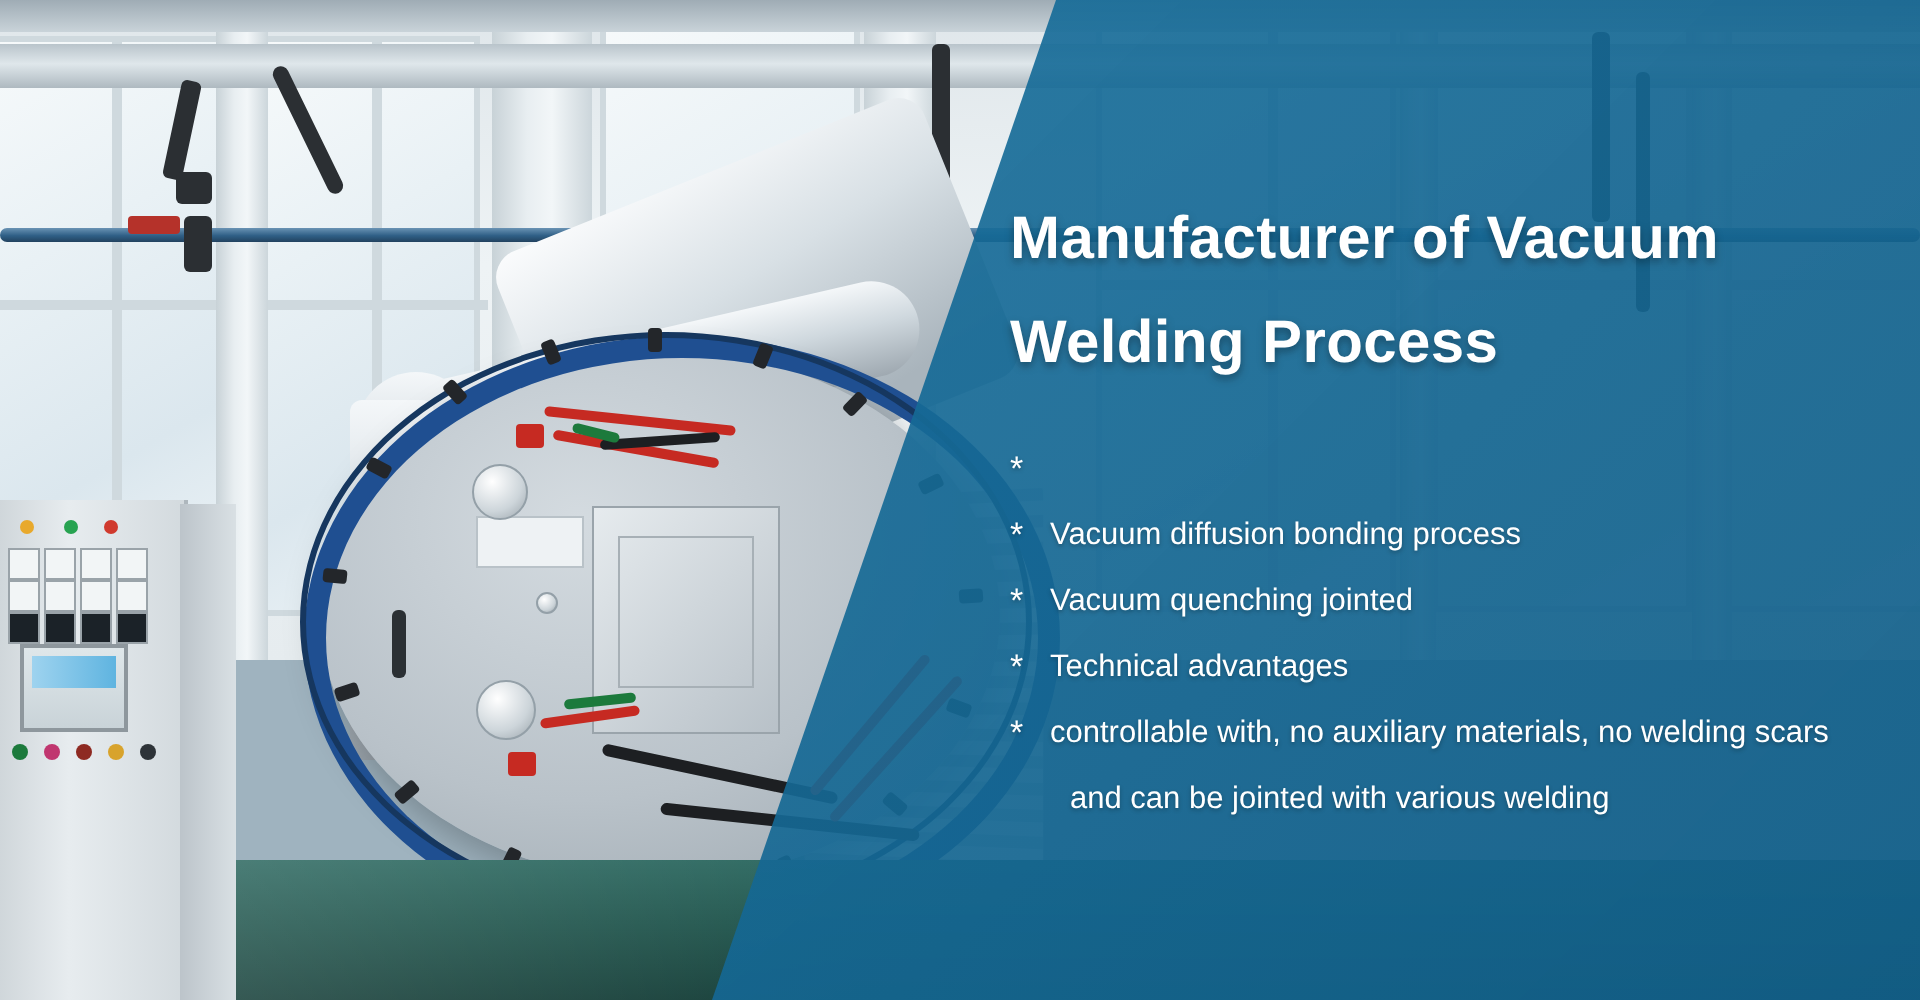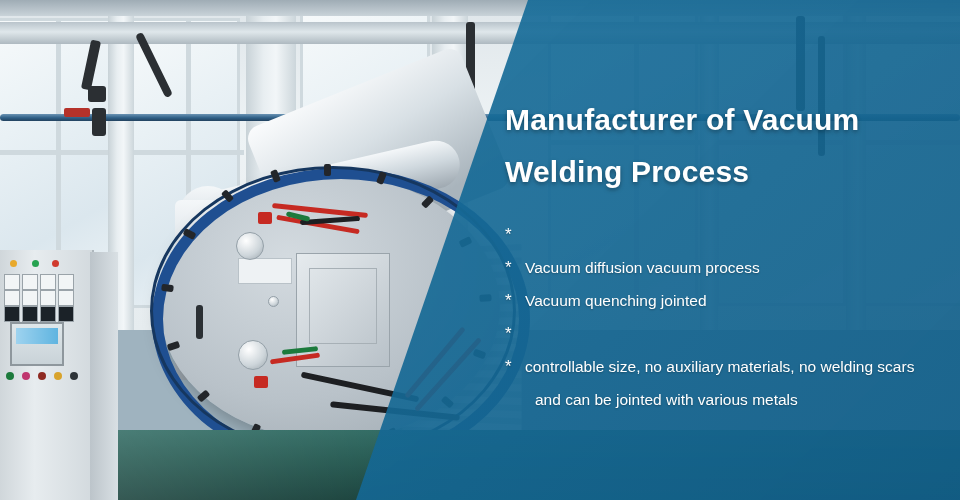--- a/index.html
+++ b/index.html
@@ -278,36 +278,37 @@
     </div>
 
     <div class="bullets">
 
       <div class="bullet">
         <span class="star">*</span>
       </div>
 
       <div class="bullet">
         <span class="star">*</span>
-        <span class="txt">Vacuum diffusion vacuum process</span>
+        <span class="txt">Vacuum diffusion bonding process</span>
       </div>
 
       <div class="bullet">
         <span class="star">*</span>
         <span class="txt">Vacuum quenching jointed</span>
       </div>
 
       <div class="bullet">
         <span class="star">*</span>
-      </div>
-
-      <div class="bullet">
-        <span class="star">*</span>
-        <span class="txt">controllable size, no auxiliary materials, no welding scars</span>
+        <span class="txt">Technical advantages</span>
+      </div>
+
+      <div class="bullet">
+        <span class="star">*</span>
+        <span class="txt">controllable with, no auxiliary materials, no welding scars</span>
       </div>
 
       <div class="bullet cont">
-        <span class="txt">and can be jointed with various metals</span>
+        <span class="txt">and can be jointed with various welding</span>
       </div>
 
     </div>
   </div>
 </div>
 
 </body></html>

